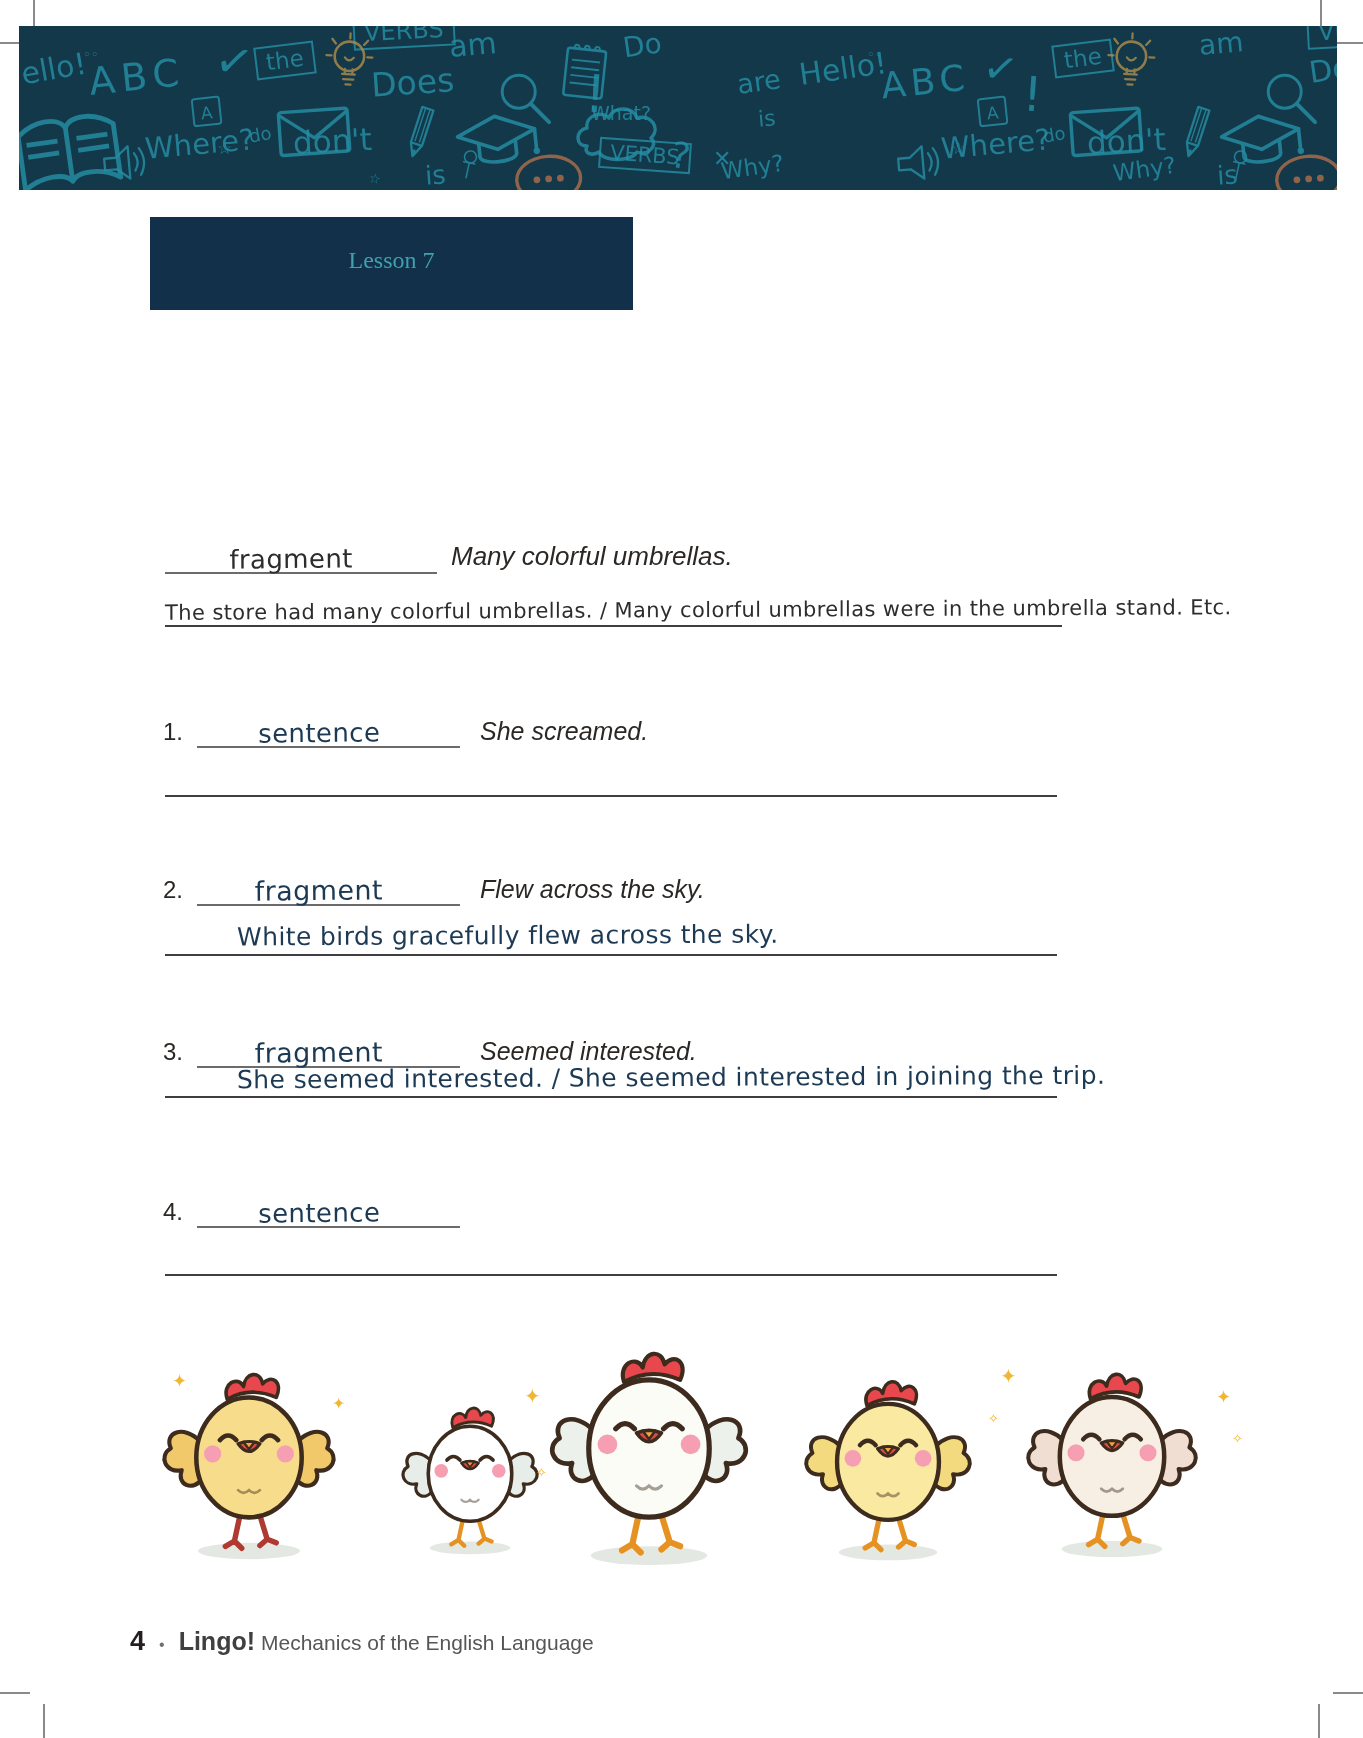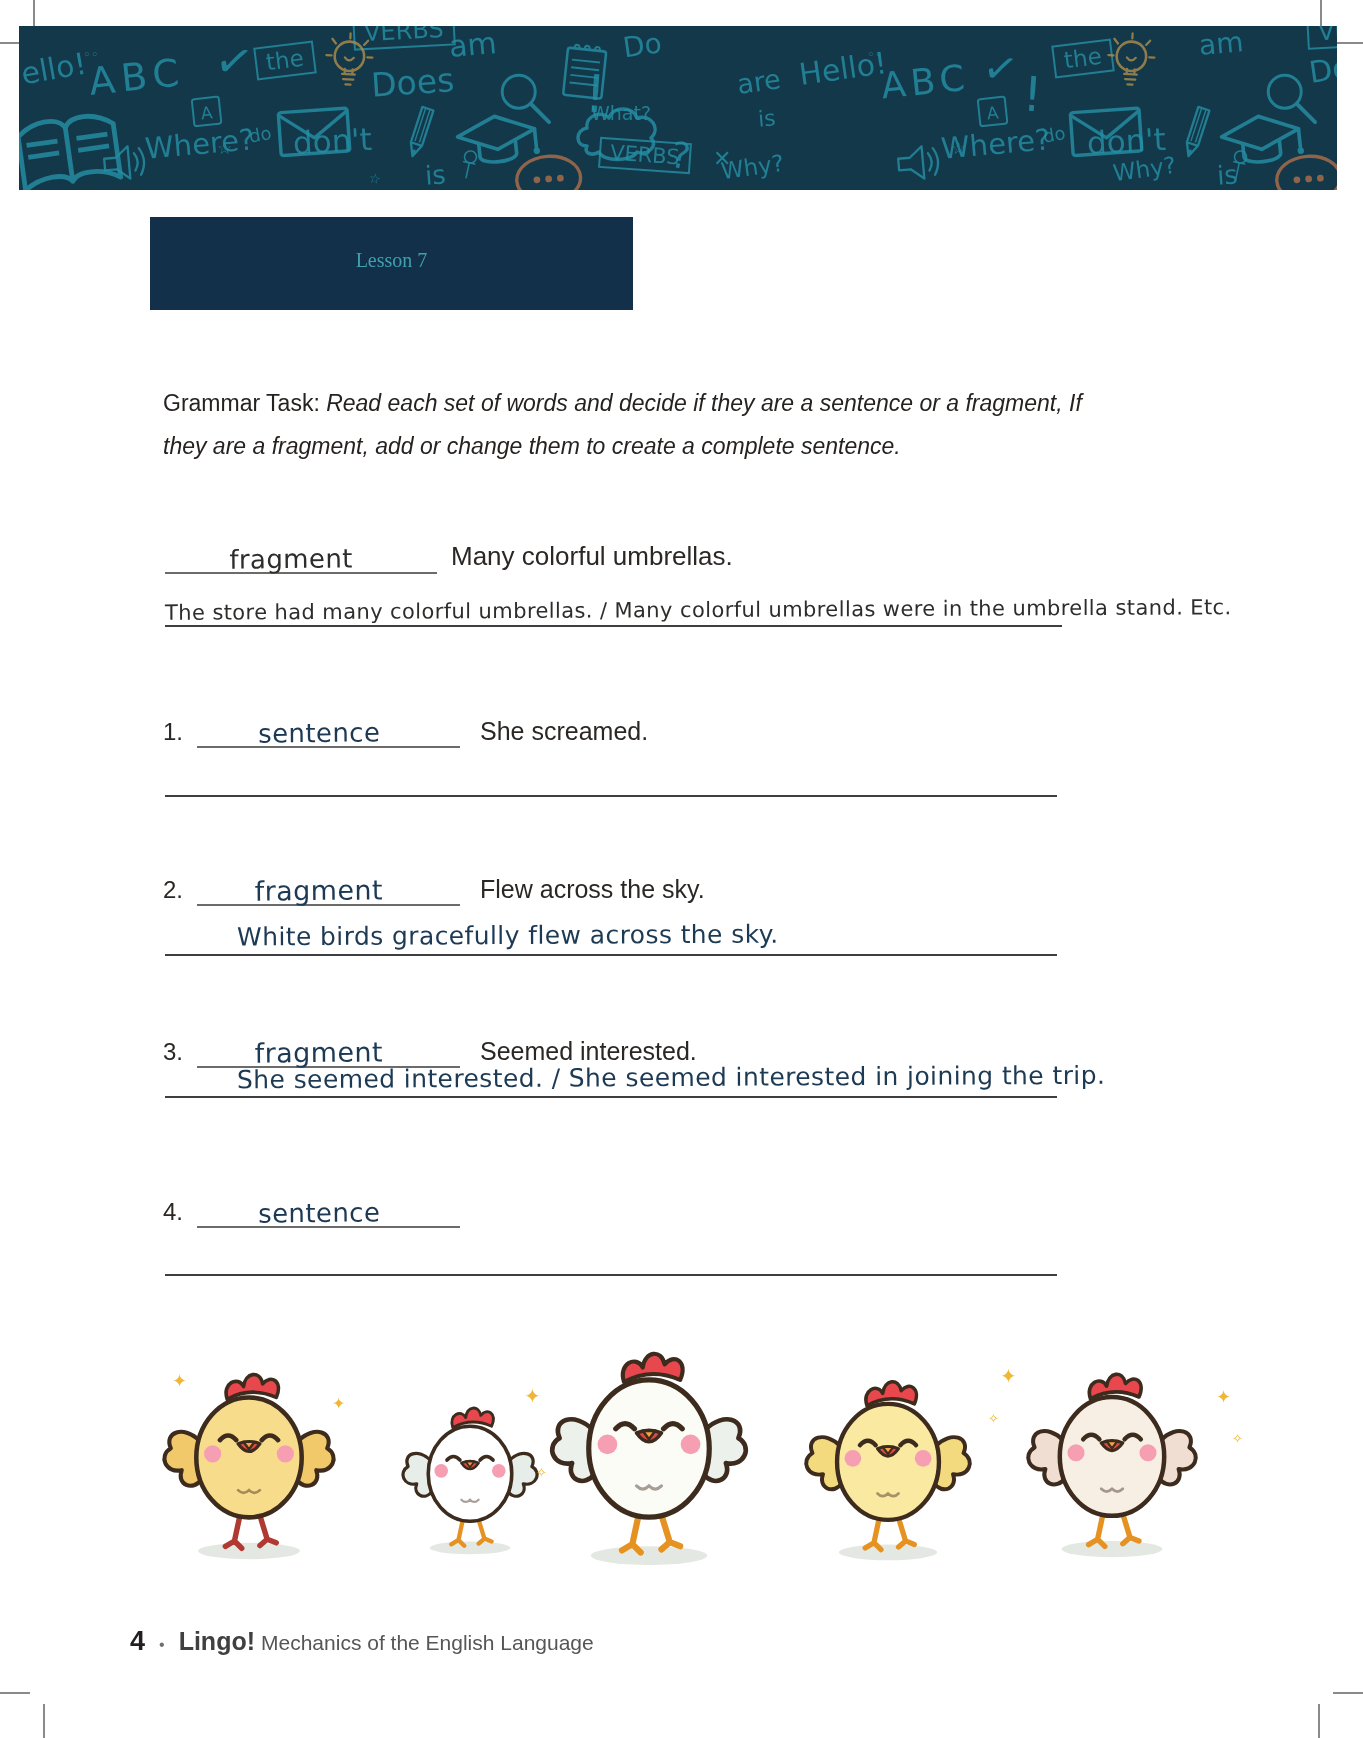--- a/index.html
+++ b/index.html
@@ -14,34 +14,34 @@
   .doodle-text{position:absolute;color:#2590a6;opacity:.8;font-family:"DejaVu Sans",sans-serif;
                white-space:nowrap;line-height:1;transform-origin:center;}
   .doodle-text.boxed{border:2px solid #2590a6;padding:3px 9px;}
   .doodle-icon{position:absolute;color:#2590a6;opacity:.8;}
   .doodle-icon.gold{color:#b08d4c;}
   .doodle-icon.orange{color:#b06f4a;}
 
   
   .badge{position:absolute;left:150px;top:217px;width:483px;height:93px;background:#13304a;
          display:flex;flex-direction:column;align-items:center;justify-content:center;}
-  .badge .kicker{font-family:"Liberation Serif",serif;color:#3fa0ae;font-size:20px;line-height:1;margin-bottom:7px;}
+  .badge .kicker{font-family:"Liberation Serif",serif;color:#3fa0ae;font-size:24px;line-height:1;margin-bottom:7px;}
   .badge .title{color:#f4c127;font-size:29px;font-weight:800;letter-spacing:3.5px;line-height:1;}
 
   
   .task{position:absolute;left:163px;top:382px;width:920px;font-size:23px;line-height:43px;color:#262220;}
   .task .label{font-style:normal;}
   .task .instr{font-style:italic;}
 
   
   .qrow{position:absolute;display:flex;align-items:flex-end;}
   .qnum{font-size:24px;color:#2b2724;width:34px;flex:0 0 auto;padding-bottom:2px;}
   .blank{position:relative;border-bottom:2px solid #6b6b6b;flex:0 0 auto;}
   .blank .hand{position:absolute;left:50%;bottom:-2px;transform:translateX(-58%) rotate(-0.6deg);white-space:nowrap;}
-  .prompt{font-size:25px;color:#2b2724;margin-left:20px;padding-bottom:2px;white-space:nowrap;}
+  .prompt{font-size:25px;color:#2b2724;margin-left:20px;padding-bottom:2px;white-space:nowrap;font-style:italic;}
 
   .hand{font-family:"DejaVu Sans",sans-serif;letter-spacing:.4px;}
   .ink{color:#1d3a55;}
   .dark-ink{color:#2e2d2b;}
 
   .answer-line{position:absolute;left:165px;width:892px;border-bottom:2px solid #3f3e40;}
   .answer-line .hand{position:absolute;left:0;bottom:4px;white-space:nowrap;transform:rotate(-0.3deg);}
   .answer-line.example-width{width:897px;}
   .answer-line.indent .hand{left:72px;}
 
@@ -243,24 +243,20 @@
         <path d="M94,99 L106,99 L100,107 Z" fill="#f4a53c" stroke="var(--c-line)" stroke-width="2.5" stroke-linejoin="round"></path>
         <path d="M88,152 q6,6 12,0 q6,6 12,0" fill="none" stroke="var(--c-line)" stroke-width="3" stroke-linecap="round" opacity=".45"></path>
       </symbol>
     </defs>
   </svg>
 
   <section class="badge">
     <div class="kicker">Lesson 7</div>
   </section>
 
-  <p class="task" style="margin:0;">
-    <span class="label">Grammar Task:</span>
-    <span class="instr">Read each set of words and decide if they are a sentence or a fragment, If they are a fragment, add or change them to create a complete sentence.</span>
-  </p>
 
   <div class="qrow" style="left:165px;top:520px;height:54px;">
     <span class="blank" style="width:272px;">
       <span class="hand dark-ink" style="font-size:26px;">fragment</span>
     </span>
     <span class="prompt" style="margin-left:14px;font-size:26px;">Many colorful umbrellas.</span>
   </div>
   <div class="answer-line example-width" style="top:625px;">
     <span class="hand dark-ink" style="font-size:21px;bottom:3px;">The store had many colorful umbrellas. / Many colorful umbrellas were in the umbrella stand. Etc.</span>
   </div>

